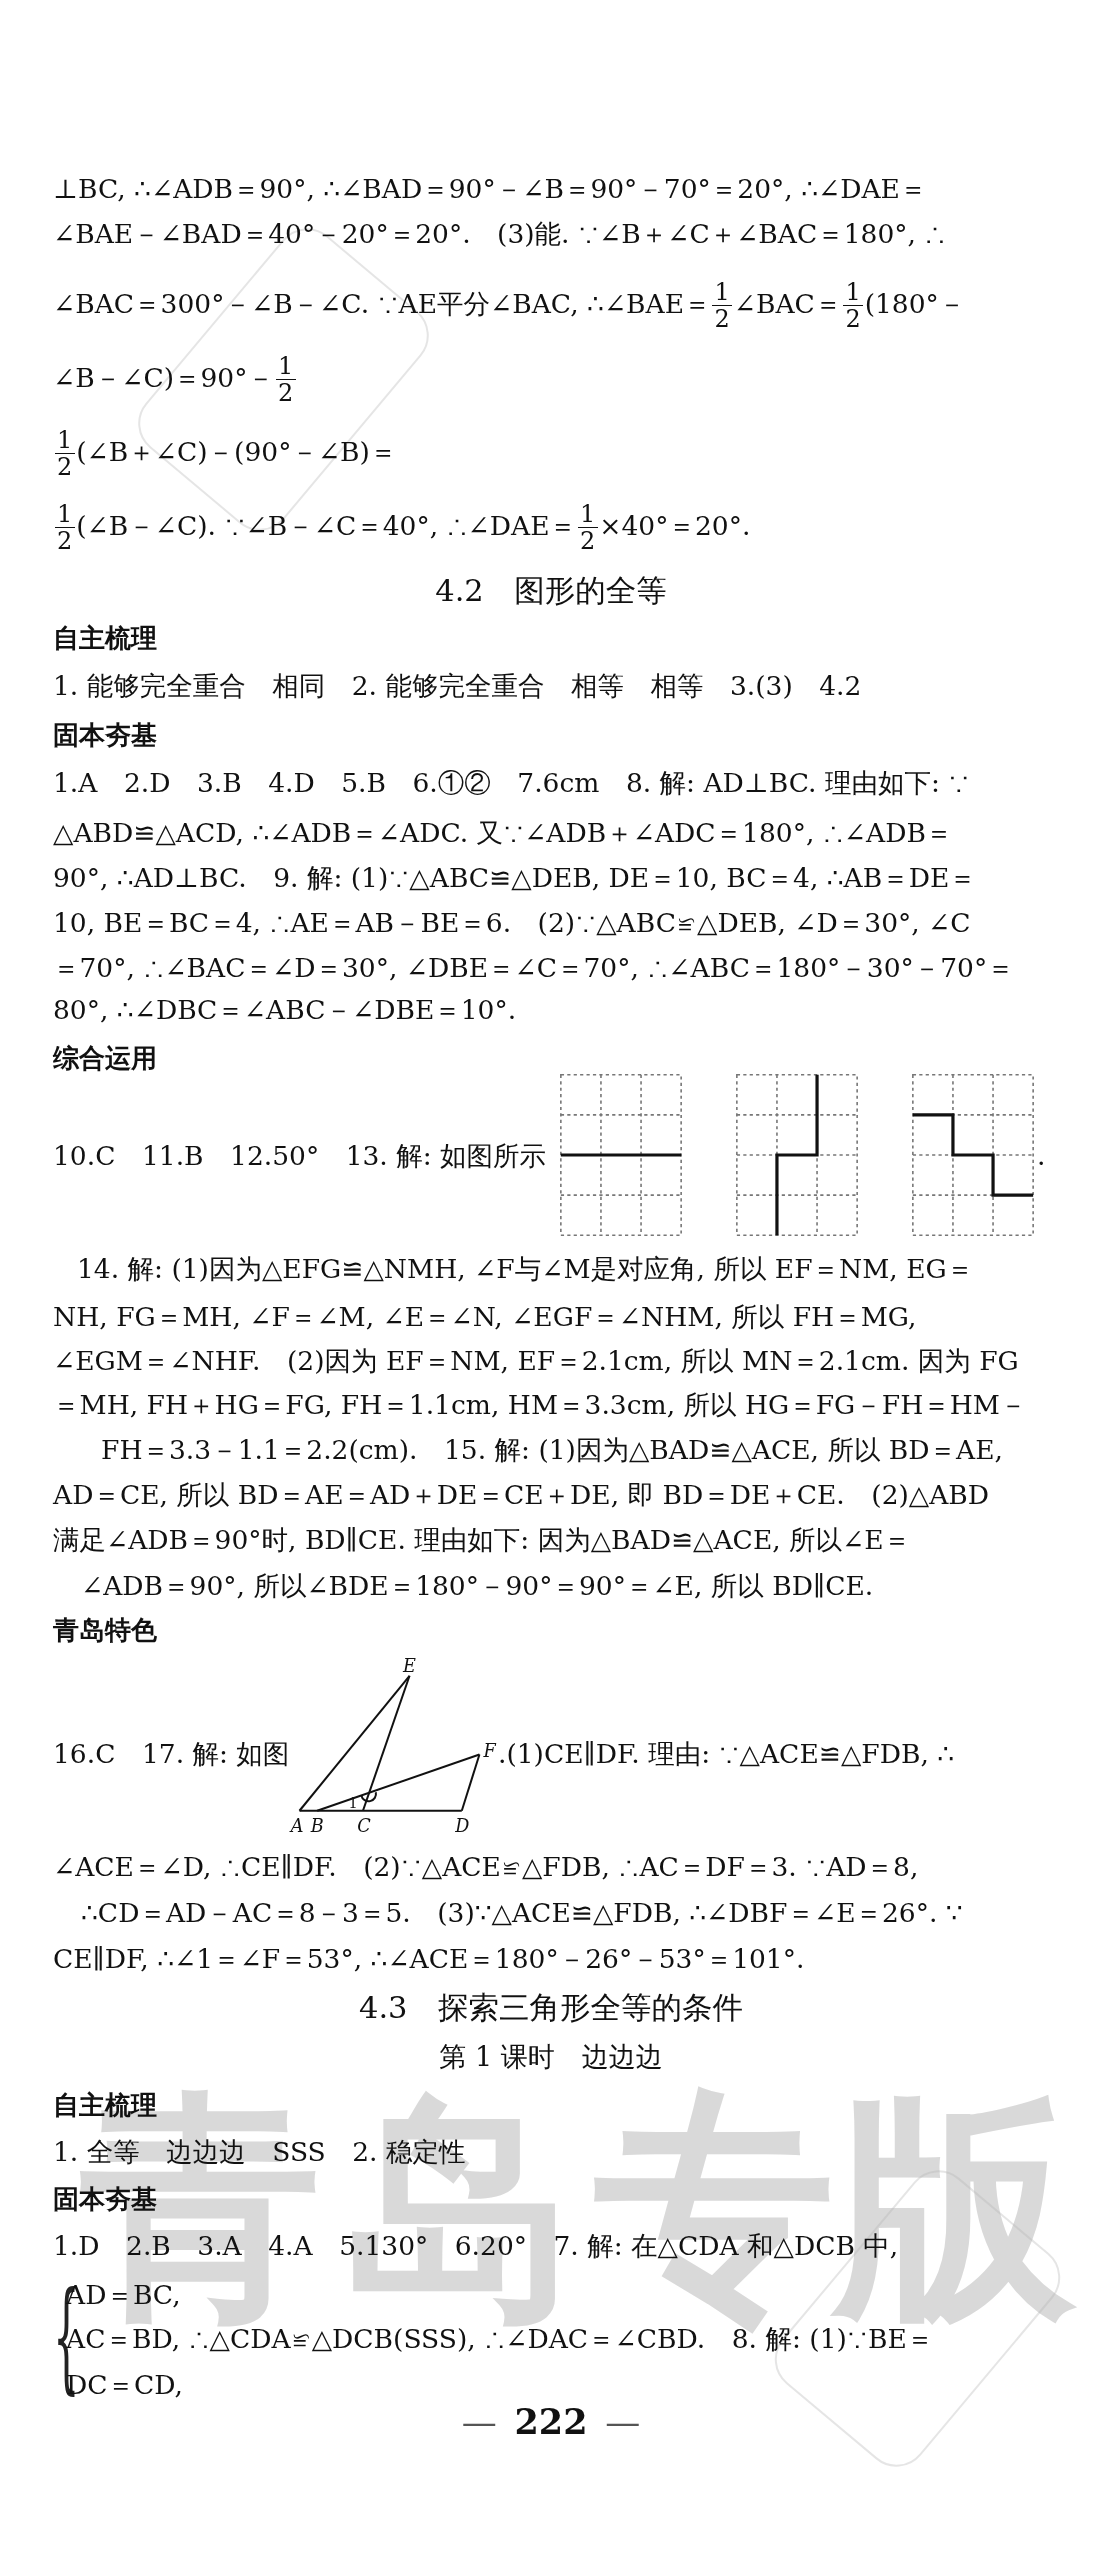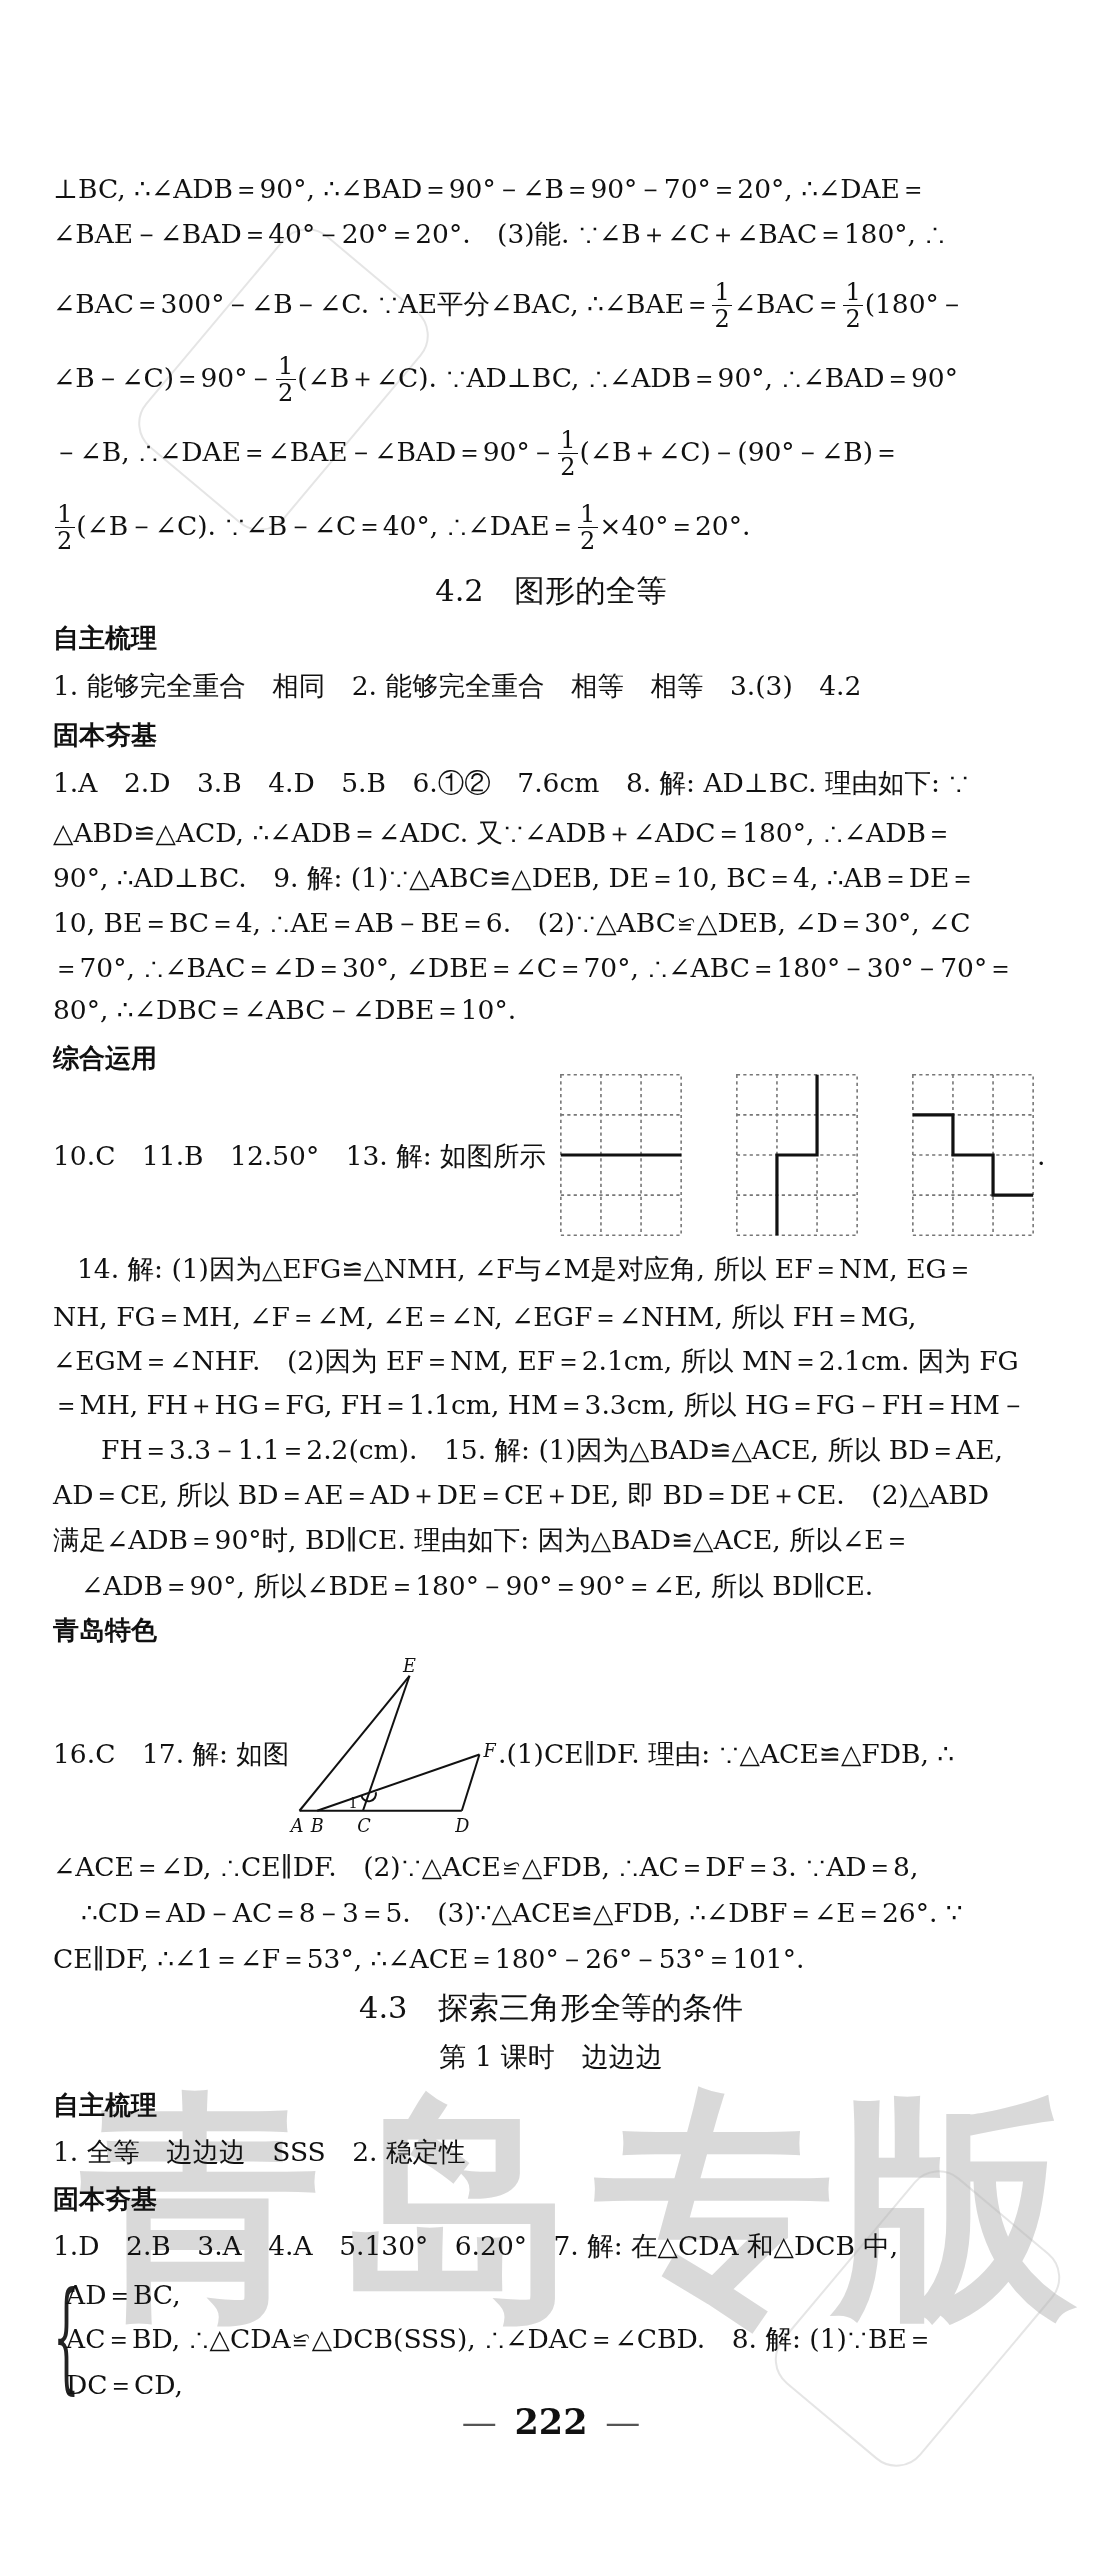--- a/index.html
+++ b/index.html
@@ -28,24 +28,24 @@
 <div class="watermark" style="left:835px; top:2088px;">版</div>
 <div class="stamp" style="left:193px; top:241px; width:177px; height:273px;"></div>
 <div class="stamp" style="left:827px; top:2184px; width:177px; height:265px;"></div>
 
 <div class="line" style="top:173px;">⊥BC, ∴∠ADB＝90°, ∴∠BAD＝90°－∠B＝90°－70°＝20°, ∴∠DAE＝</div>
 <div class="line" style="top:218px;">∠BAE－∠BAD＝40°－20°＝20°.　(3)能. ∵∠B＋∠C＋∠BAC＝180°, ∴</div>
 <div class="line" style="top:279px;">
   <span>∠BAC＝300°－∠B－∠C. ∵AE平分∠BAC, ∴∠BAE＝</span><span class="frac"><span class="num">1</span><span class="den">2</span></span><span>∠BAC＝</span><span class="frac"><span class="num">1</span><span class="den">2</span></span><span>(180°－</span>
 </div>
 <div class="line" style="top:353px;">
-  <span>∠B－∠C)＝90°－</span><span class="frac"><span class="num">1</span><span class="den">2</span></span><span>(∠B＋∠C). ∵AD⊥BC, ∴∠ADB＝90°, ∴∠BAD＝90°</span>
+  <span>∠B－∠C)＝90°－</span><span class="frac"><span class="num">1</span><span class="den">2</span></span>
 </div>
 <div class="line" style="top:427px;">
-  <span>－∠B, ∴∠DAE＝∠BAE－∠BAD＝90°－</span><span class="frac"><span class="num">1</span><span class="den">2</span></span><span>(∠B＋∠C)－(90°－∠B)＝</span>
+  <span class="frac"><span class="num">1</span><span class="den">2</span></span><span>(∠B＋∠C)－(90°－∠B)＝</span>
 </div>
 <div class="line" style="top:501px;">
   <span class="frac"><span class="num">1</span><span class="den">2</span></span><span>(∠B－∠C). ∵∠B－∠C＝40°, ∴∠DAE＝</span><span class="frac"><span class="num">1</span><span class="den">2</span></span><span>×40°＝20°.</span>
 </div>
 
 <div class="heading" style="top:572px;">4.2　图形的全等</div>
 <div class="label" style="top:622px;">自主梳理</div>
 <div class="line" style="top:670px;">1. 能够完全重合　相同　2. 能够完全重合　相等　相等　3.(3)　4.2</div>
 <div class="label" style="top:719px;">固本夯基</div>
 <div class="line" style="top:767px;">1.A　2.D　3.B　4.D　5.B　6.①②　7.6cm　8. 解: AD⊥BC. 理由如下: ∵</div>

